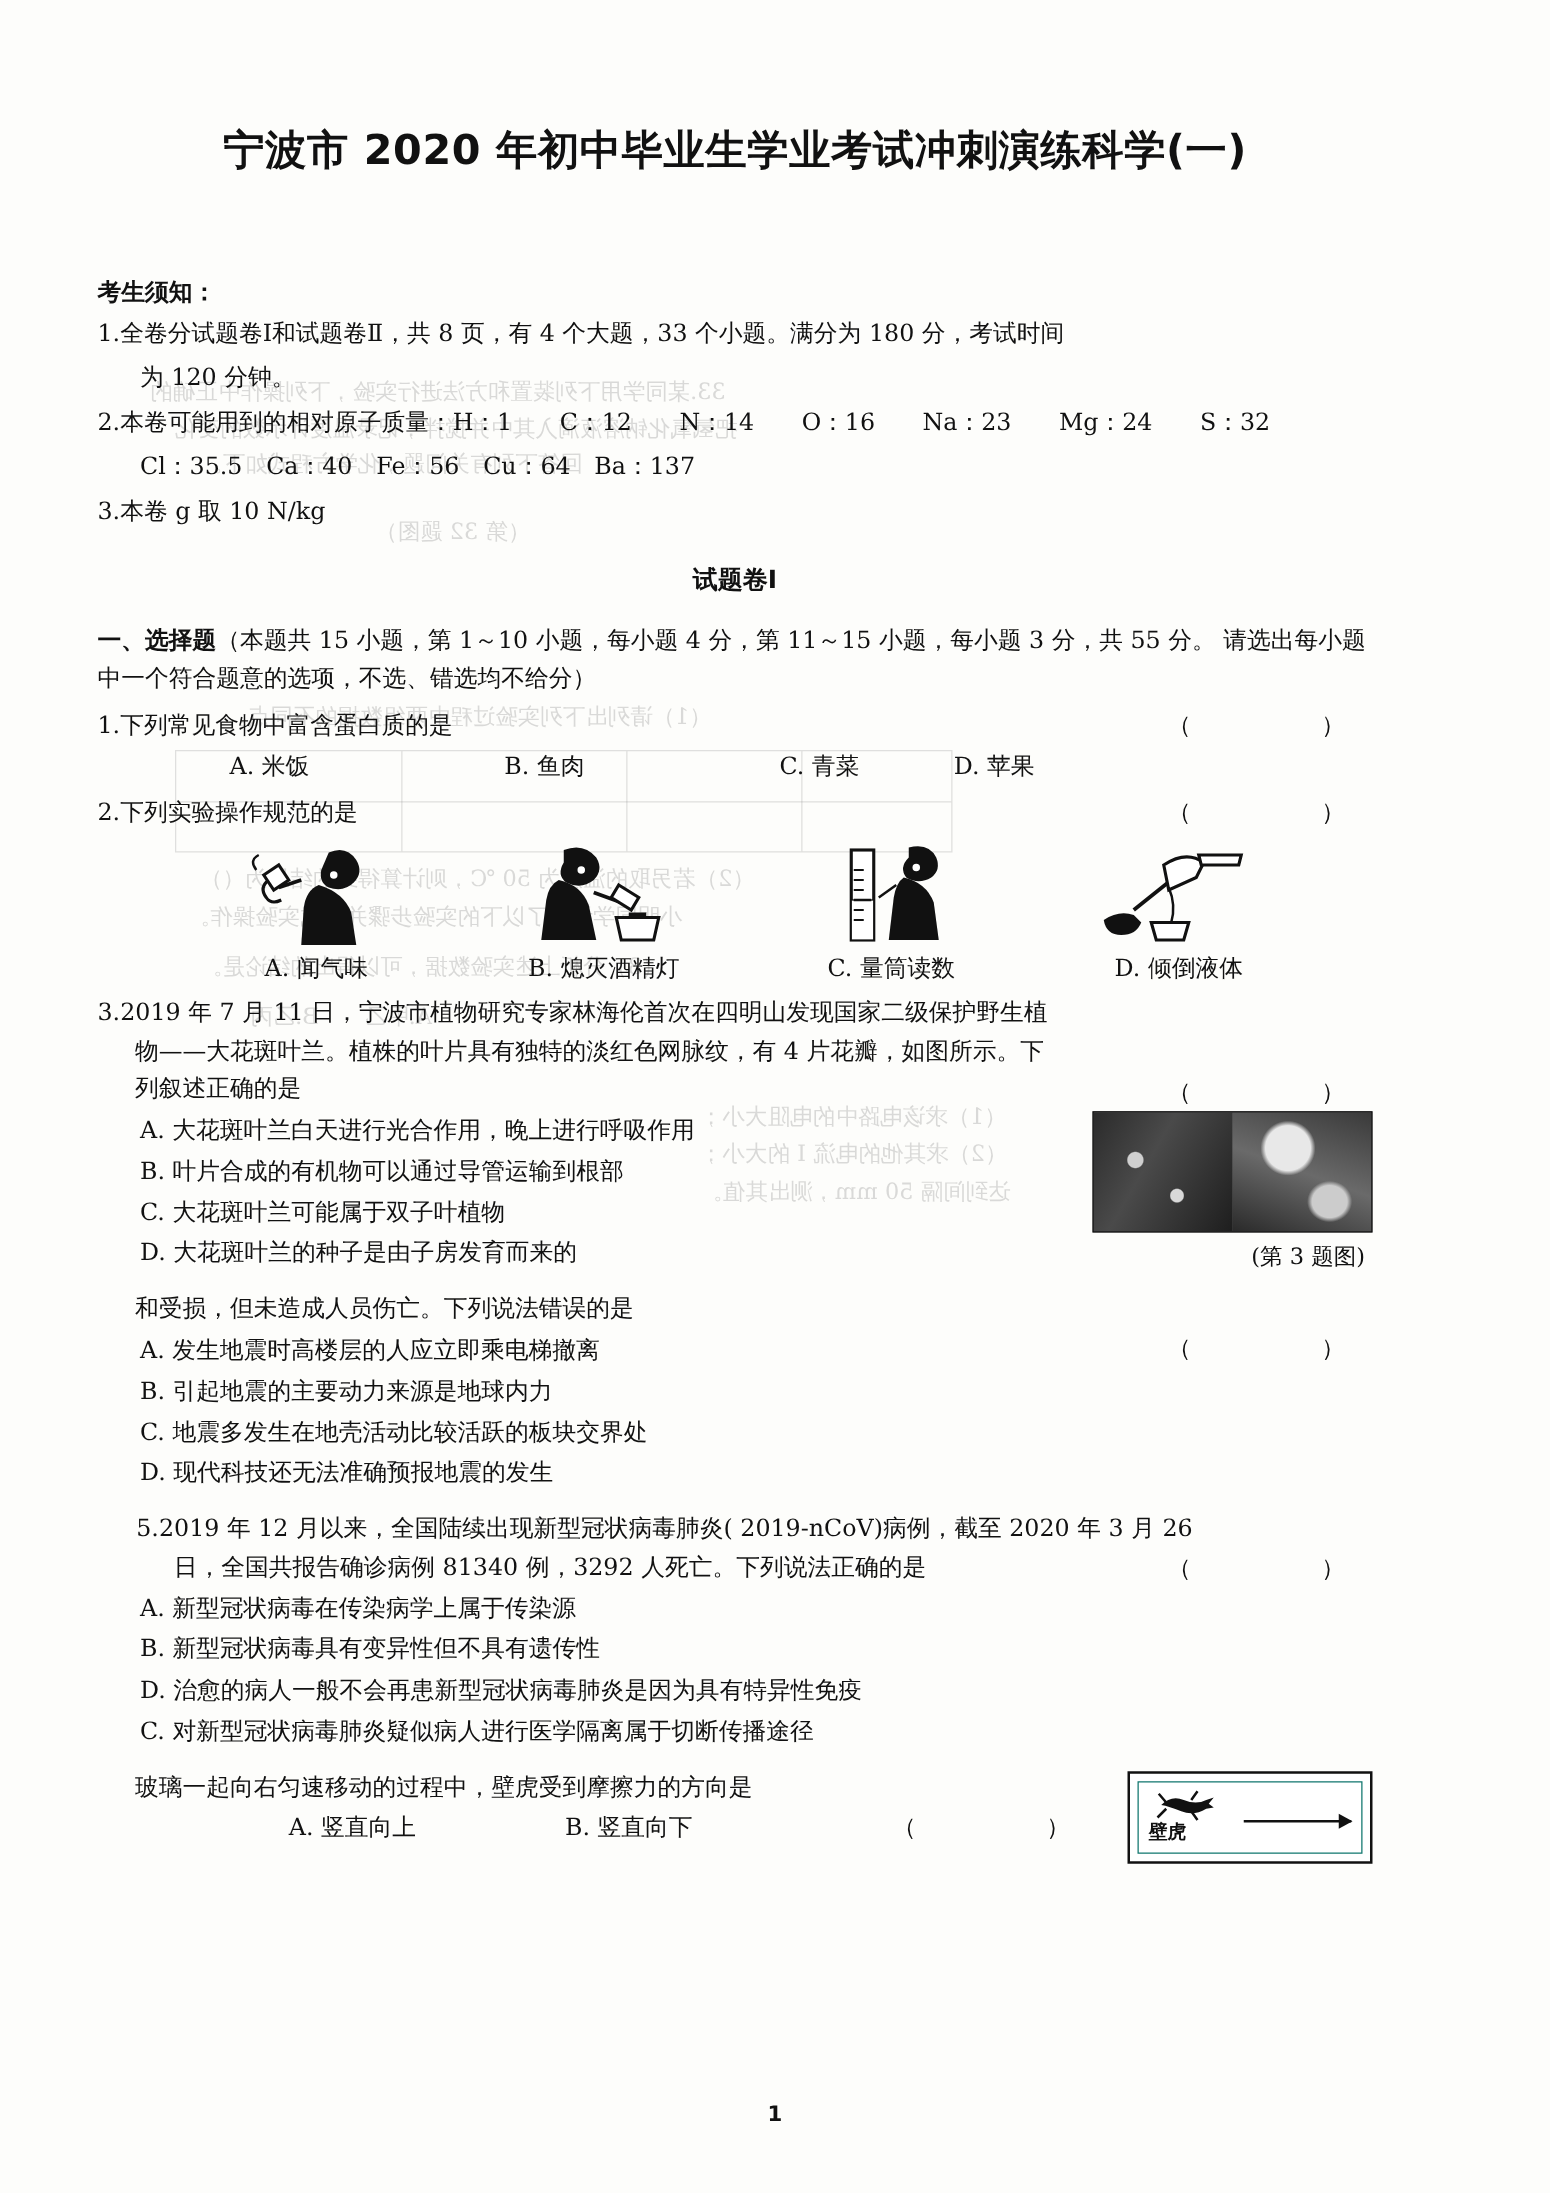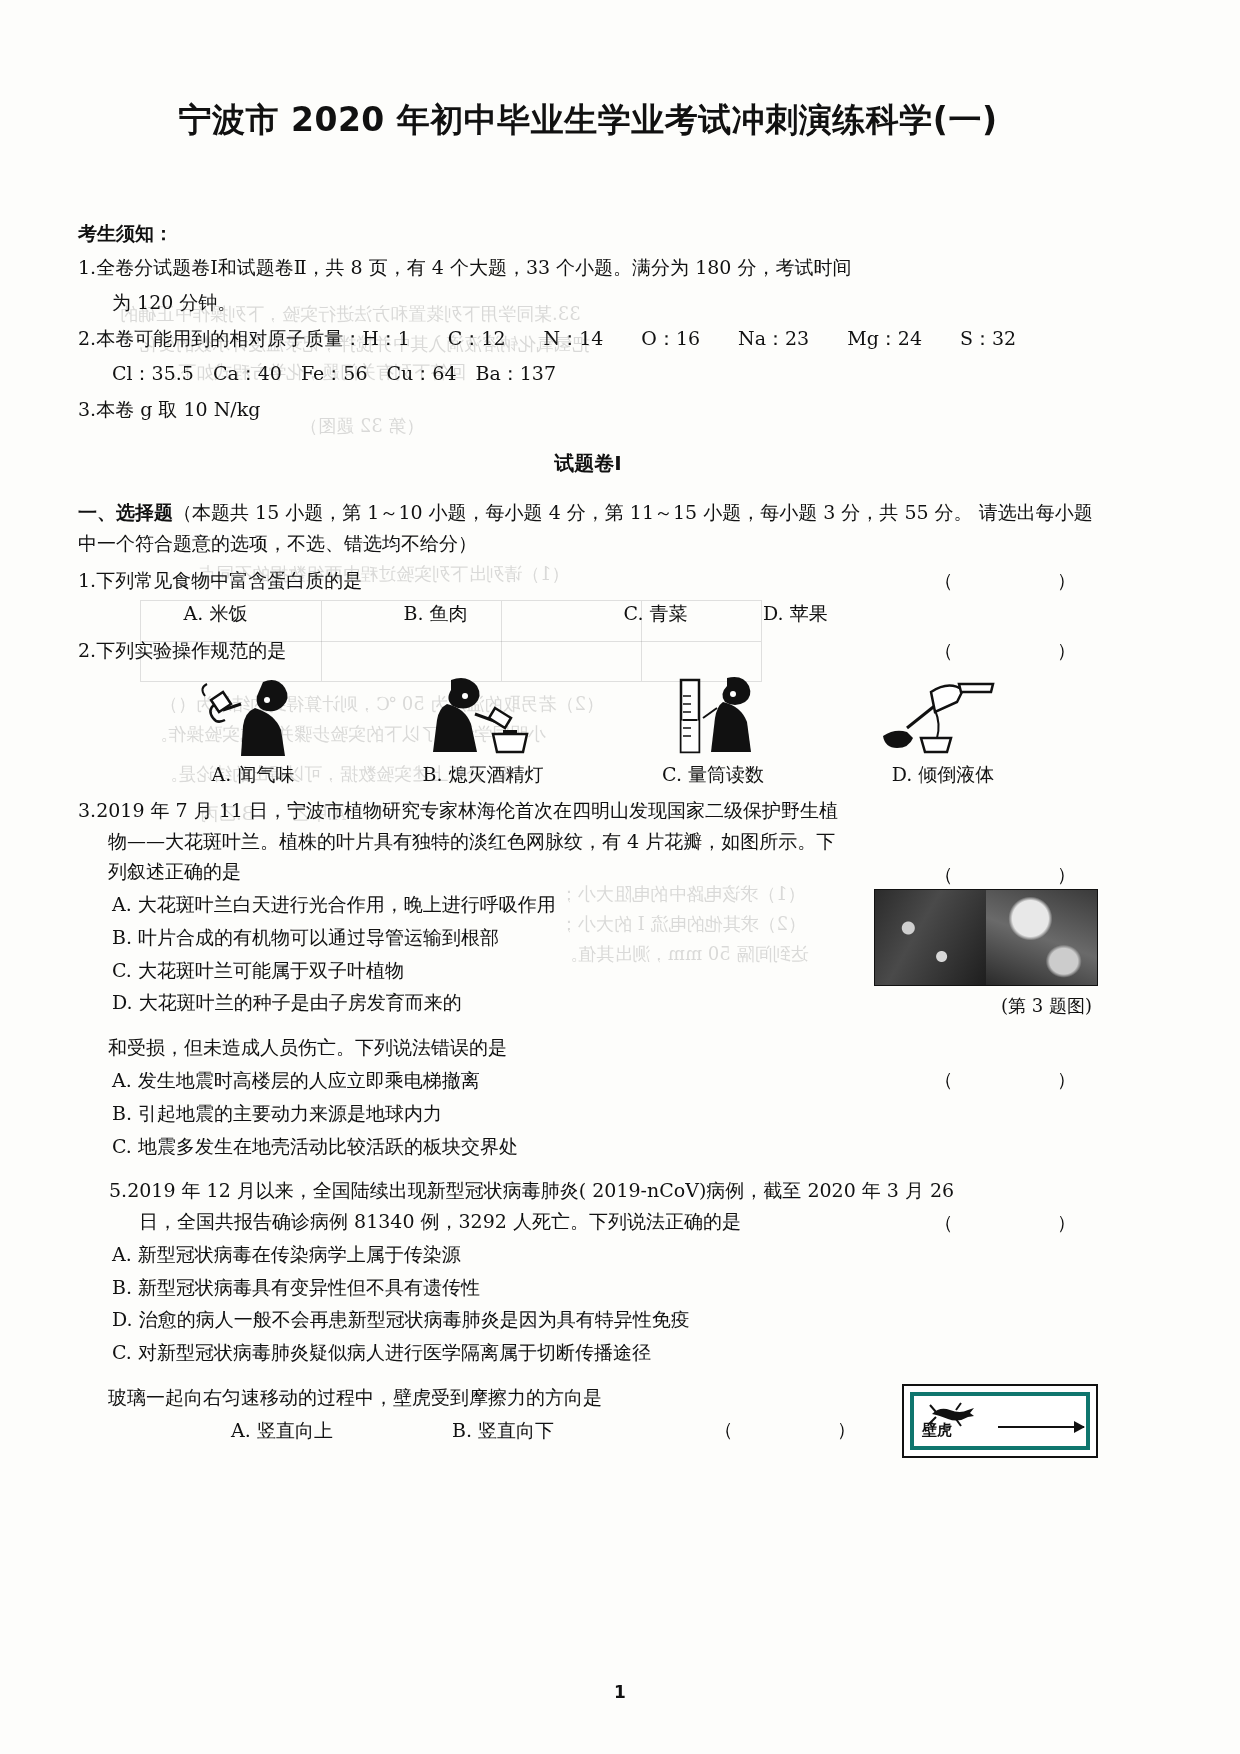--- a/index.html
+++ b/index.html
@@ -132,21 +132,21 @@
   }
   .gecko-box{
     position:absolute;
     right:0;top:2px;
     width:192px;height:70px;
     border:2px solid #111;
     background:#fff;
   }
   .gecko-inner{
     position:absolute;left:6px;top:6px;right:6px;bottom:6px;
-    border:4px solid #0f766e;
+    border:1px solid #0f766e;
   }
   .gecko-label{
     position:absolute;left:8px;bottom:4px;
     font-size:15px;font-weight:bold;
     font-family:"DejaVu Sans",sans-serif;
   }
   .arrow{
     position:absolute;left:84px;top:30px;width:86px;height:2px;background:#111;
   }
   .arrow:after{
@@ -306,20 +306,21 @@
     <div class="opt-line">C. 大花斑叶兰可能属于双子叶植物</div>
     <div class="opt-line">D. 大花斑叶兰的种子是由子房发育而来的</div>
 
     <div class="q" style="margin-top:14px;">
       <span class="body hang2">和受损，但未造成人员伤亡。下列说法错误的是</span>
       <span class="brackets" style="top:32px;">（　　）</span>
     </div>
     <div class="opt-line">A. 发生地震时高楼层的人应立即乘电梯撤离</div>
     <div class="opt-line">B. 引起地震的主要动力来源是地球内力</div>
     <div class="opt-line">C. 地震多发生在地壳活动比较活跃的板块交界处</div>
+    <div class="opt-line">D. 现代科技还无法准确预报地震的发生</div>
 
     <div class="q" style="margin-top:14px;margin-left:31px;">
       <span class="body hang">5.2019 年 12 月以来，全国陆续出现新型冠状病毒肺炎( 2019-nCoV)病例，截至 2020 年 3 月 26</span>
       <span class="body hang2">日，全国共报告确诊病例 81340 例，3292 人死亡。下列说法正确的是</span>
       <span class="brackets" style="top:32px;">（　　）</span>
     </div>
     <div class="opt-line">A. 新型冠状病毒在传染病学上属于传染源</div>
     <div class="opt-line">B. 新型冠状病毒具有变异性但不具有遗传性</div>
     <div class="opt-line">D. 治愈的病人一般不会再患新型冠状病毒肺炎是因为具有特异性免疫</div>
     <div class="opt-line">C. 对新型冠状病毒肺炎疑似病人进行医学隔离属于切断传播途径</div>

